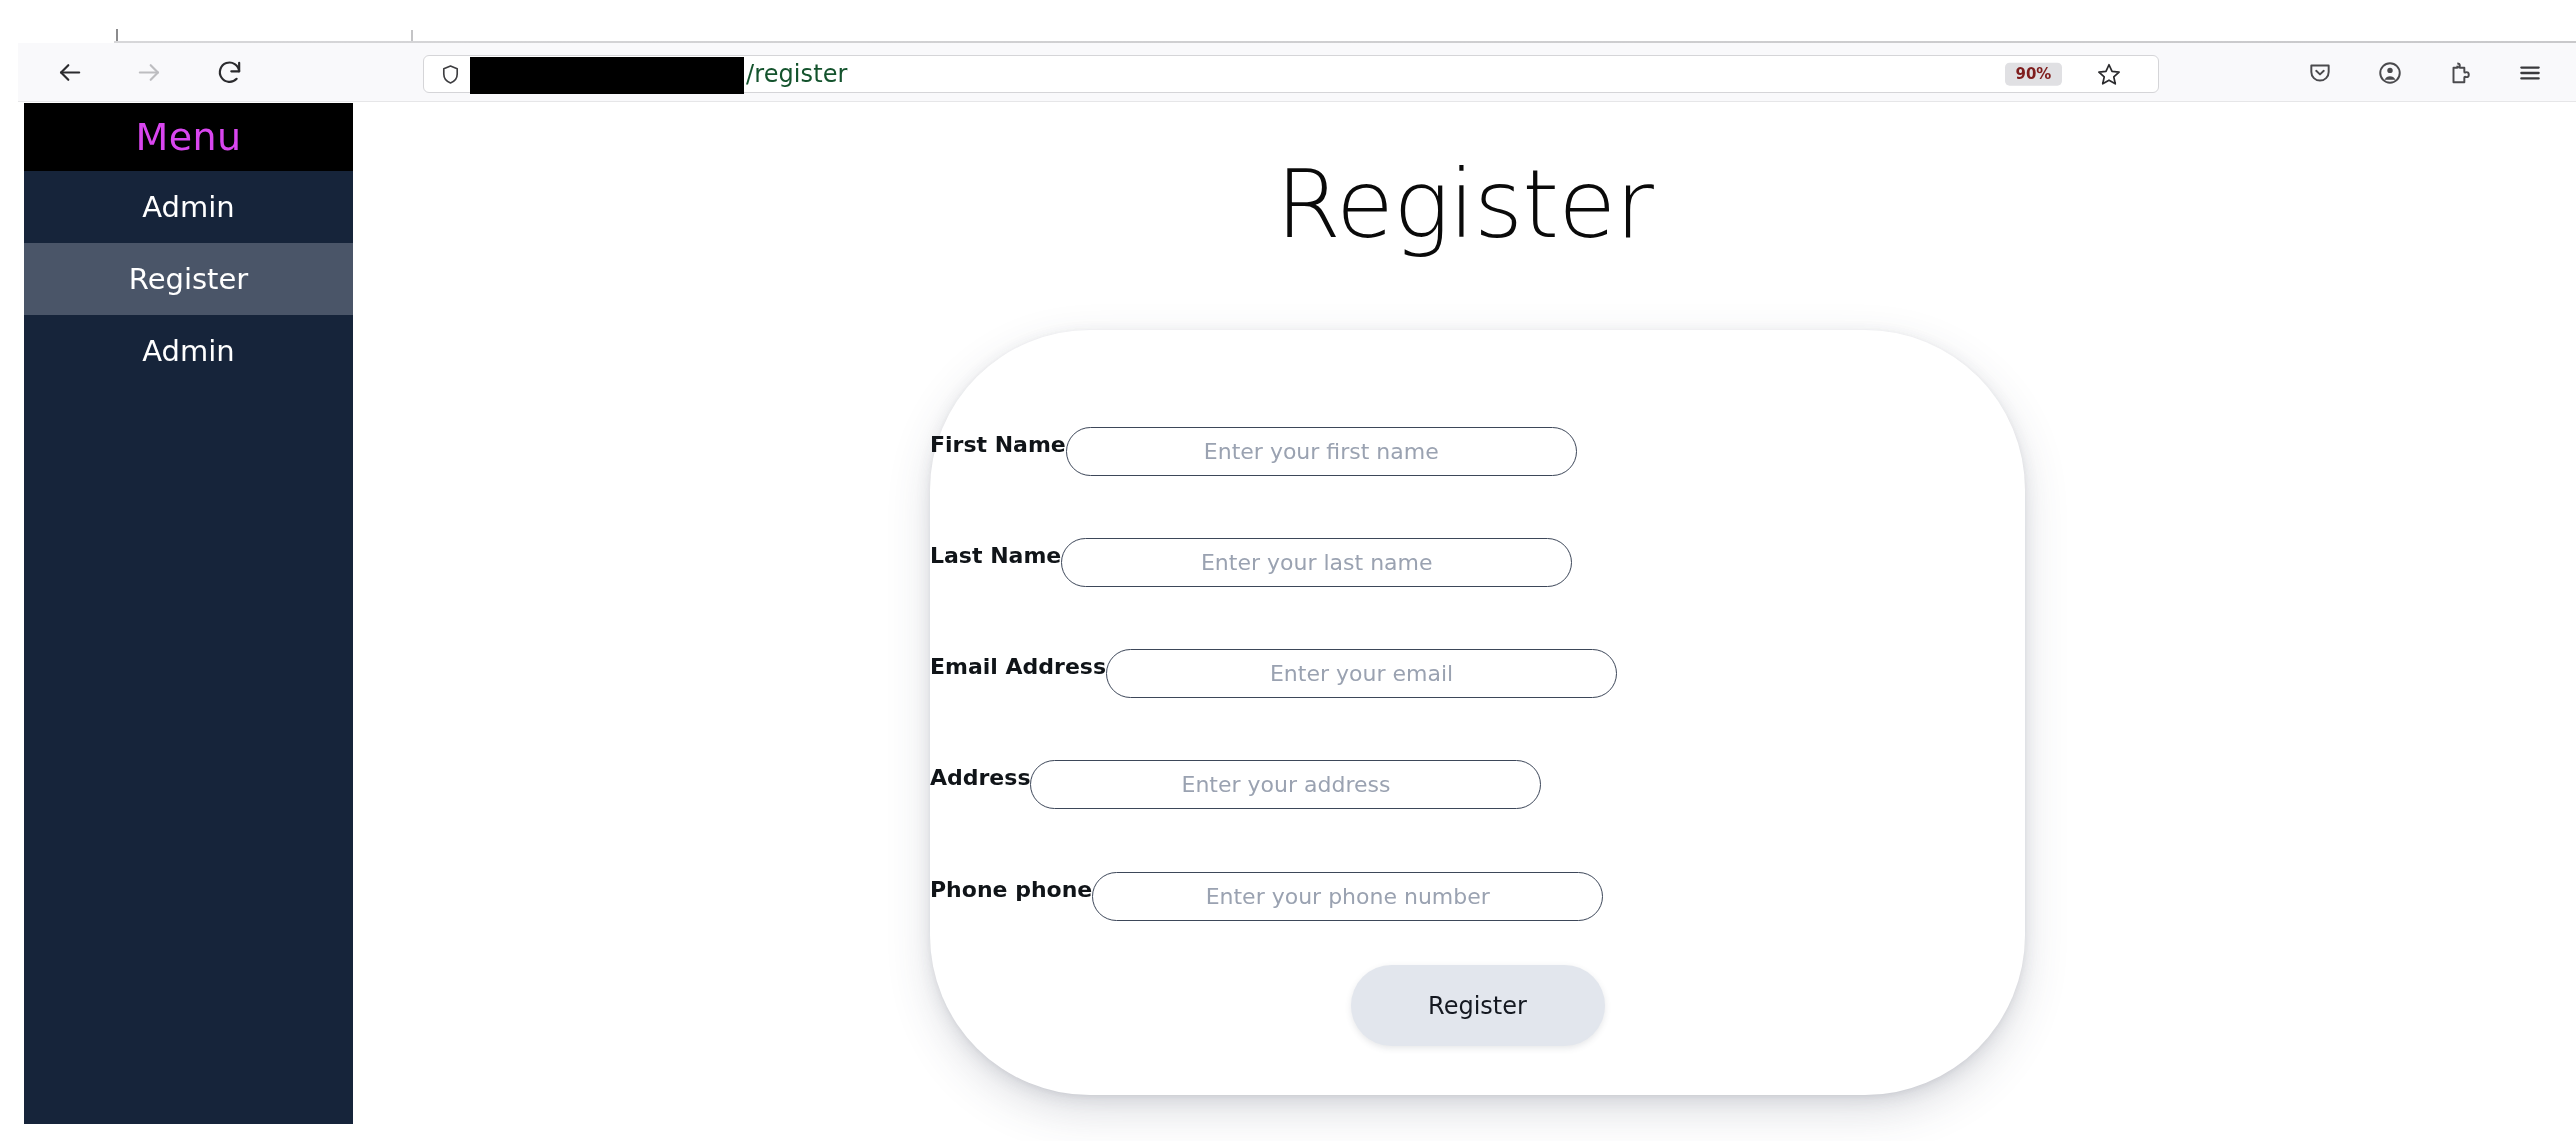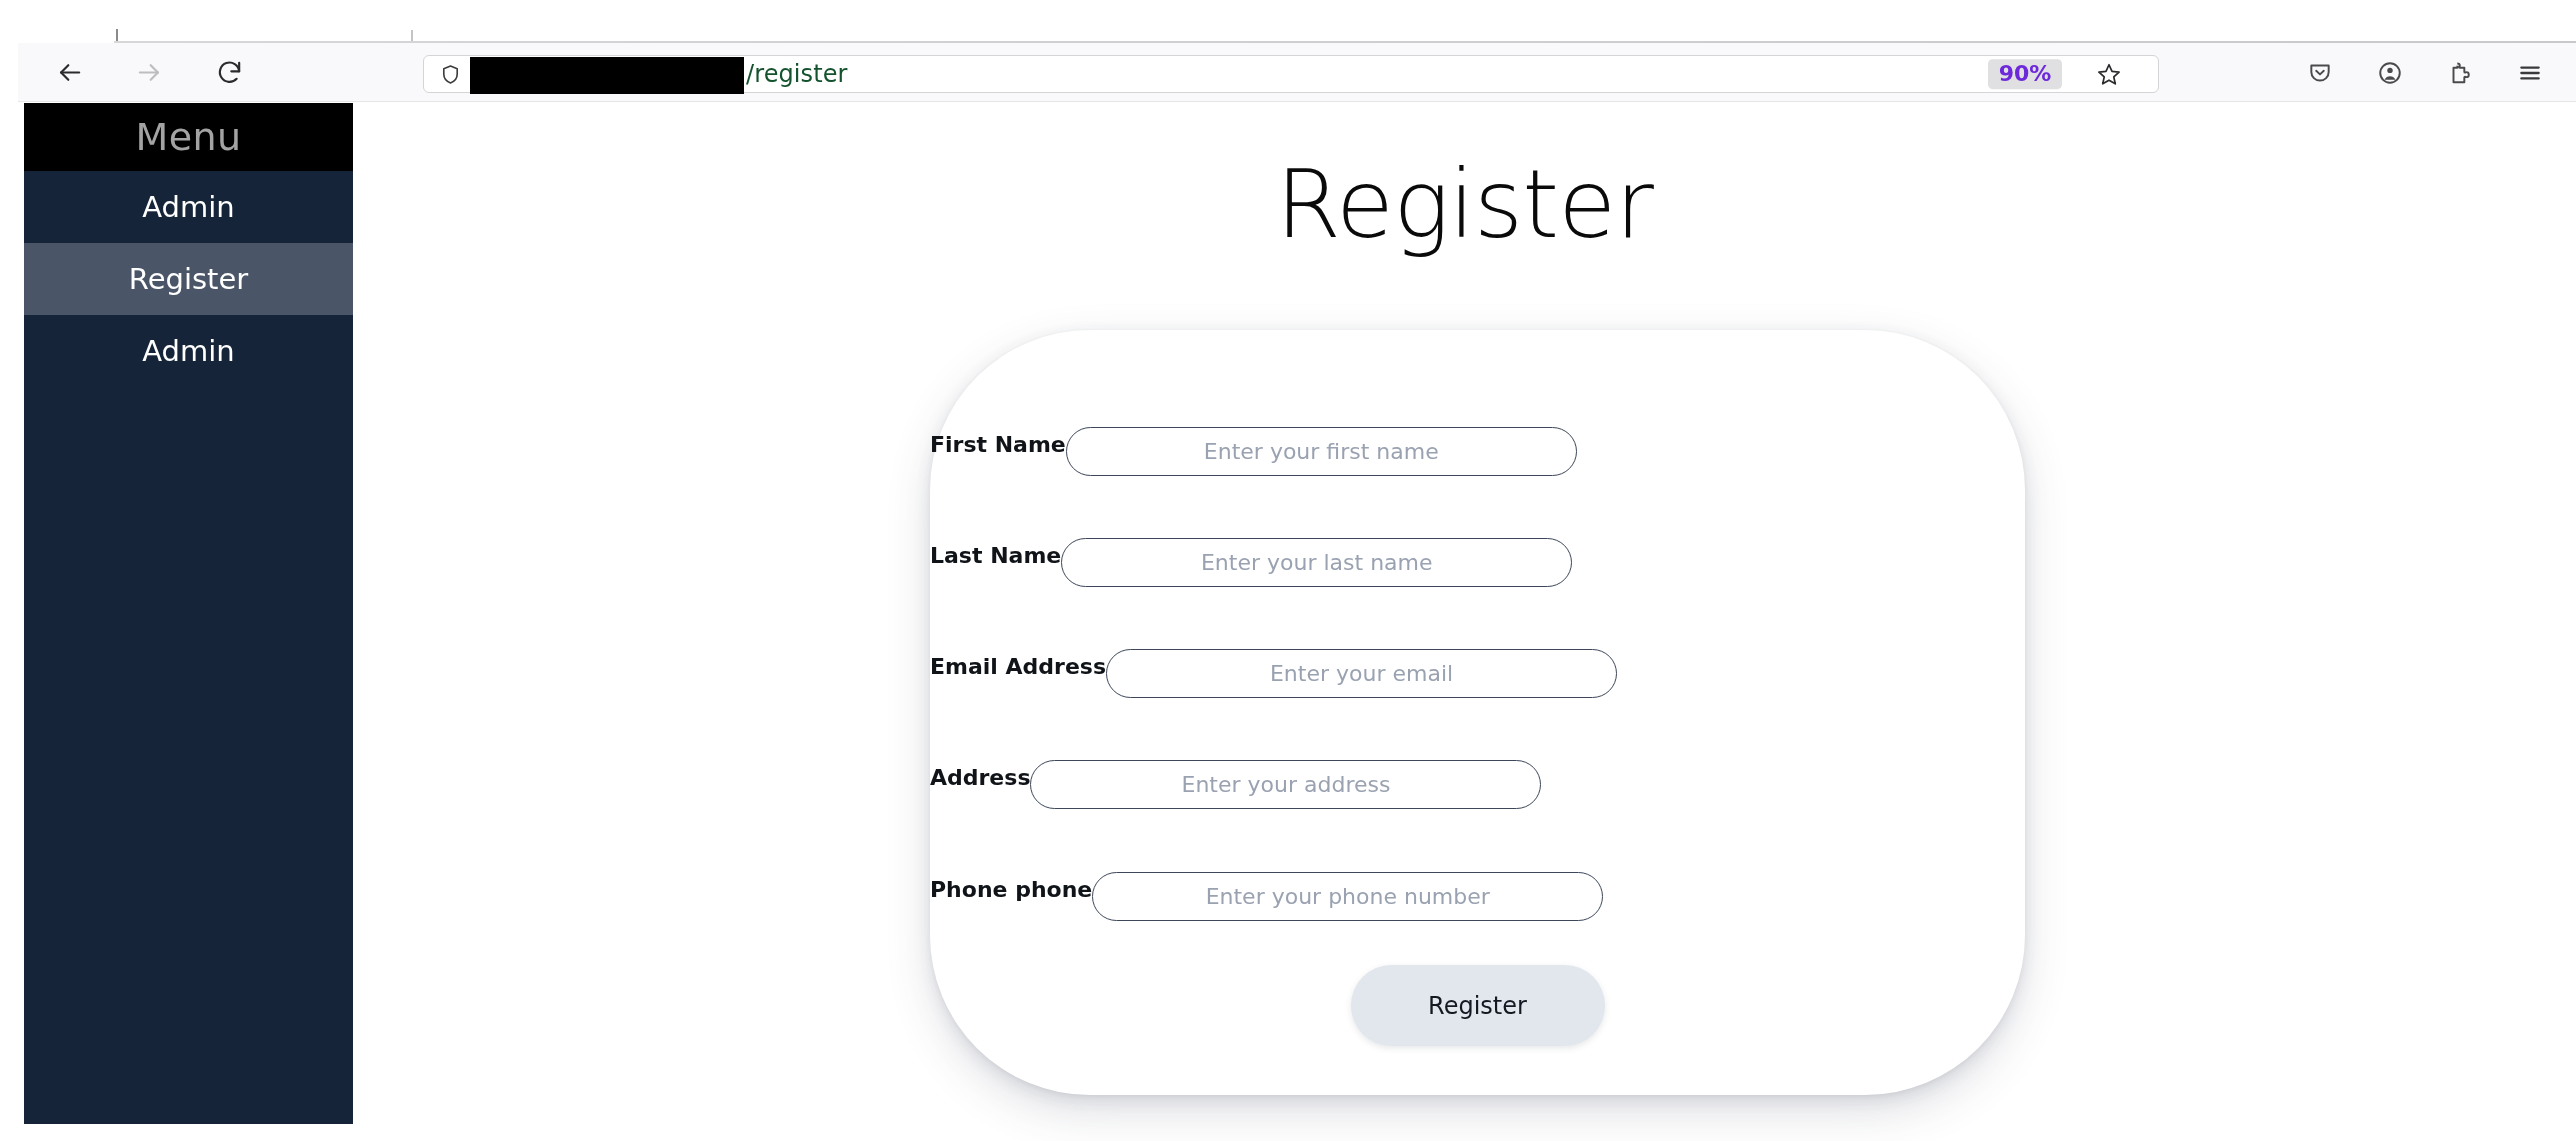--- a/index.html
+++ b/index.html
@@ -99,23 +99,23 @@
     letter-spacing: 0.1px;
     white-space: nowrap;
   }
   .zoom-badge {
     position: absolute;
     right: 96px; top: 50%;
     transform: translateY(-50%);
     background: #e0e0e3;
     border-radius: 4.6px;
     padding: 3.8px 10.6px;
-    font-size: 22px;
+    font-size: 15px;
     font-weight: bold;
-    color: #6d28d9;
+    color: #7f1d1d;
     line-height: 1;
   }
   .star-btn {
     position: absolute;
     right: 33px; top: 50%;
     transform: translateY(-50%);
     width: 33px; height: 33px;
     display: flex; align-items: center; justify-content: center;
   }
 
@@ -145,21 +145,21 @@
   
   .sidebar {
     position: absolute;
     left: 6px; top: 0;
     width: 329px; height: 1021px;
     background: #16243a;
   }
   .sidebar-title {
     height: 68px;
     background: #000000;
-    color: #a3a3a3;
+    color: #d946ef;
     display: flex;
     align-items: center;
     justify-content: center;
     font-size: 38px;
     font-weight: 400;
     letter-spacing: 0.4px;
   }
   .sidebar-item {
     height: 72px;
     display: flex;

